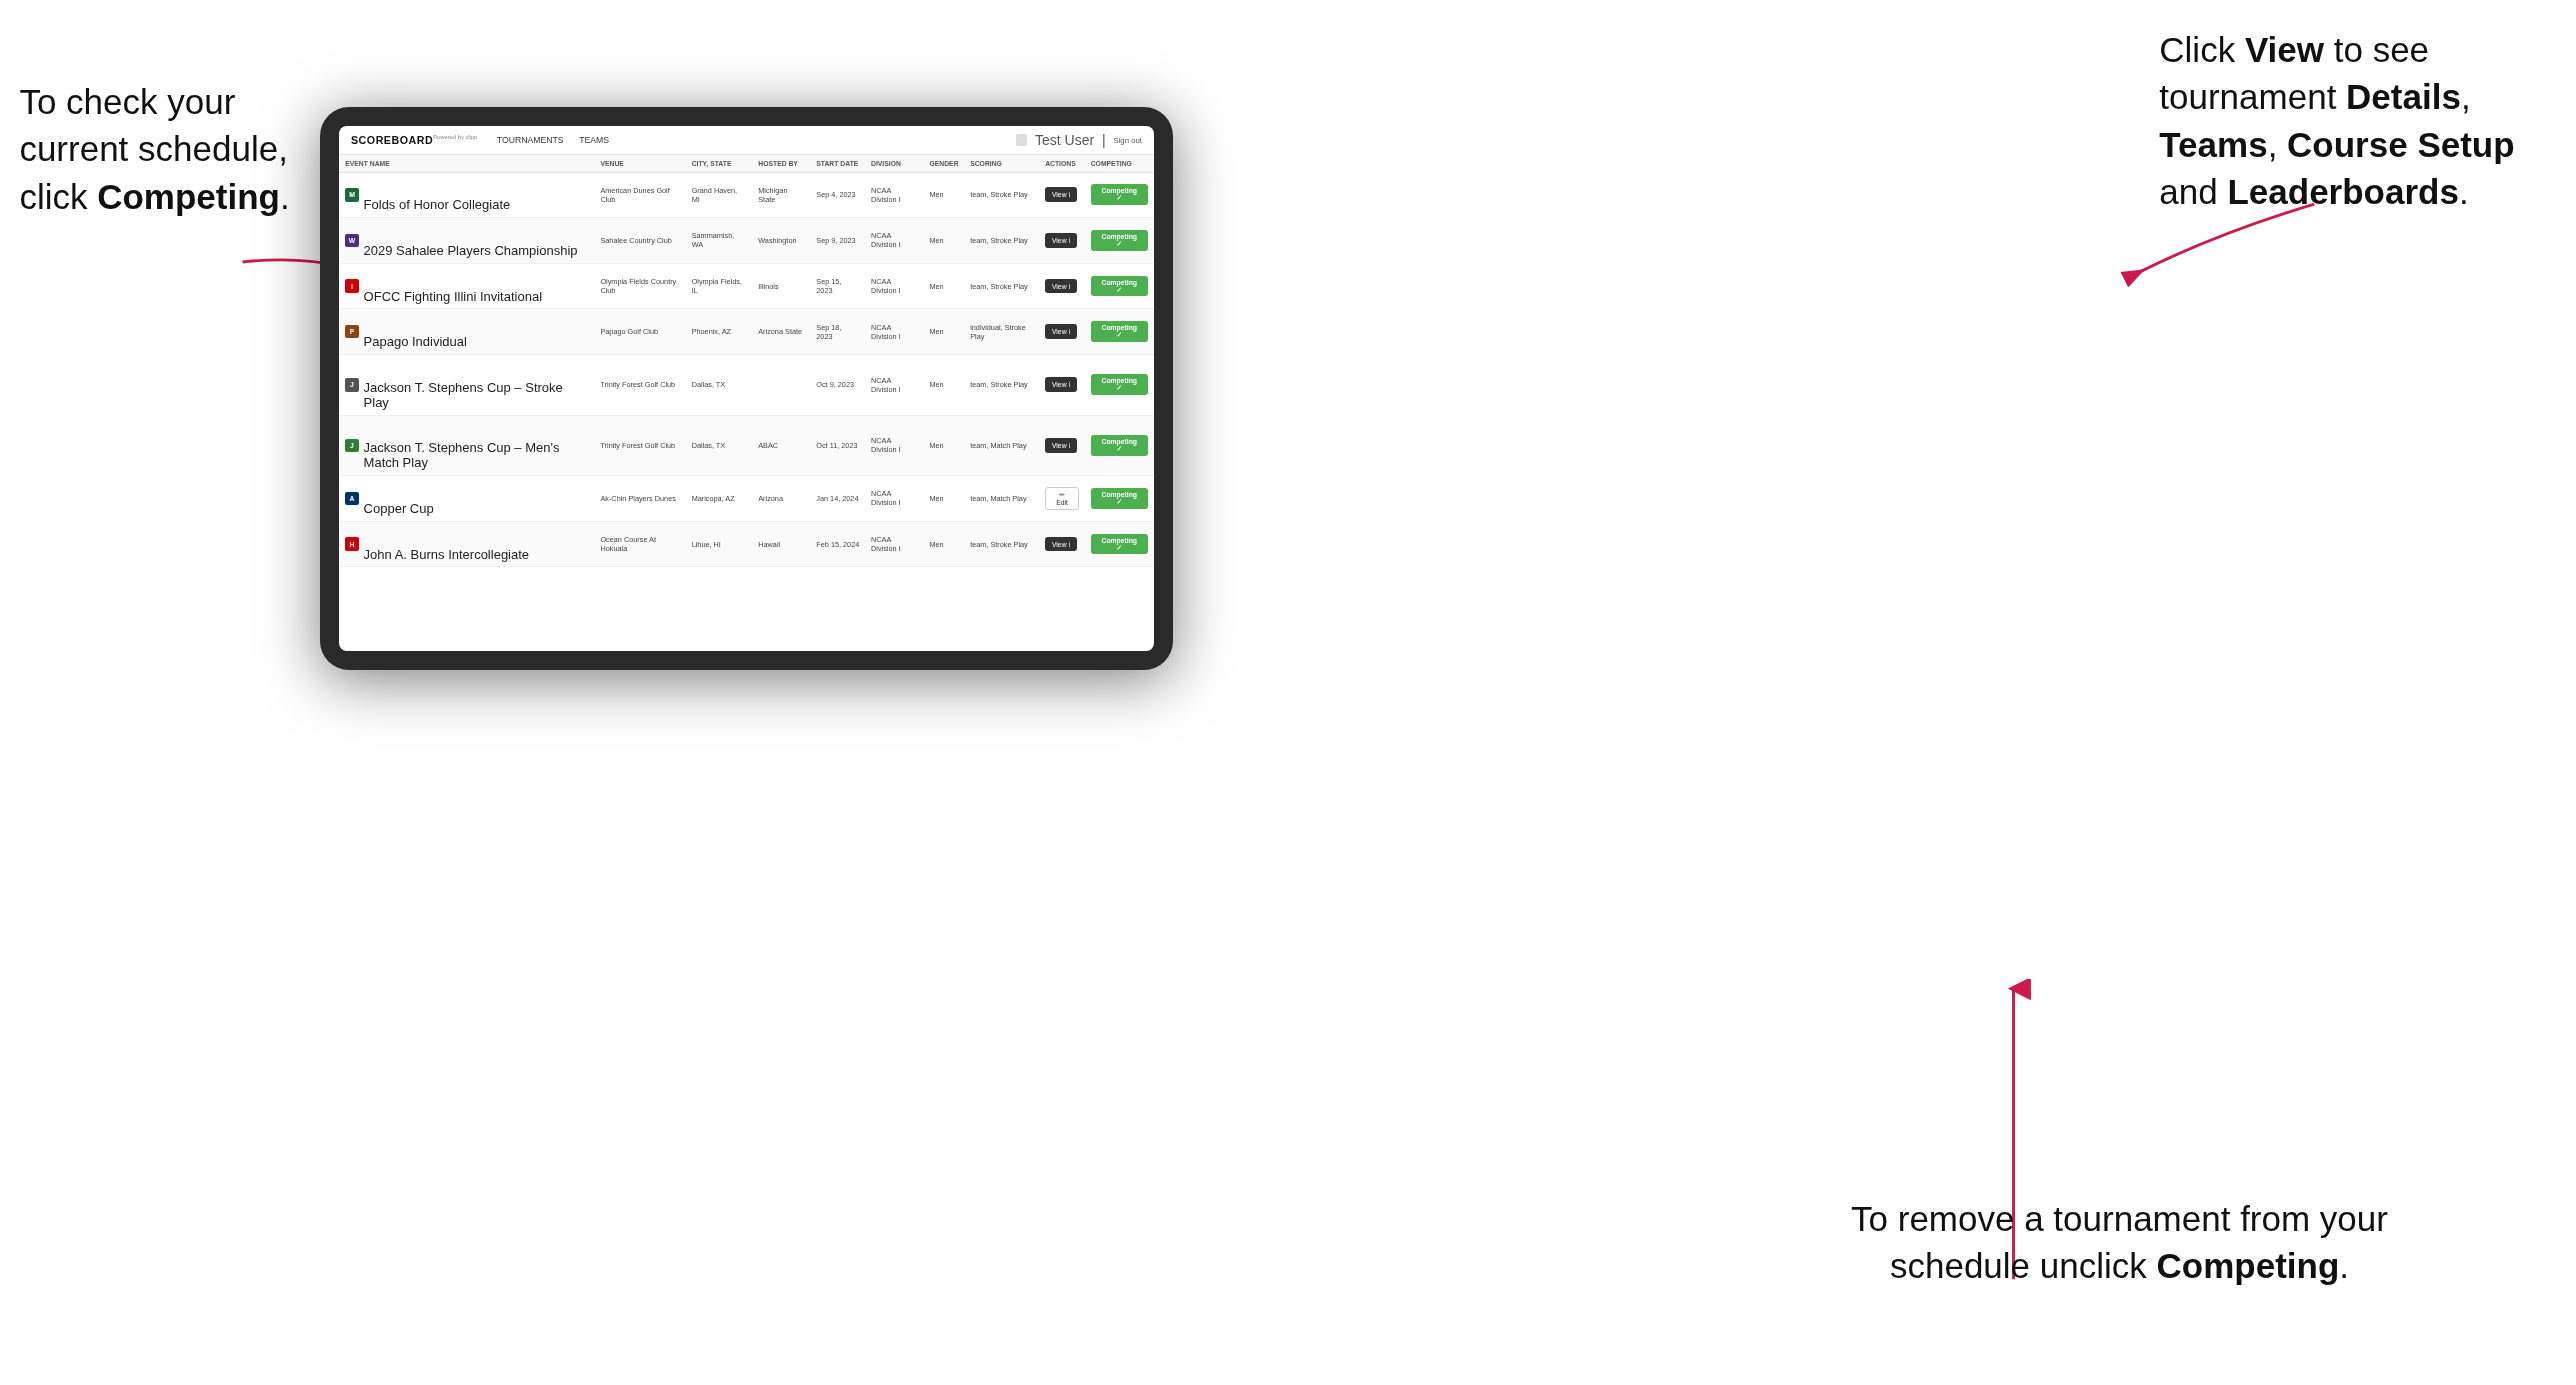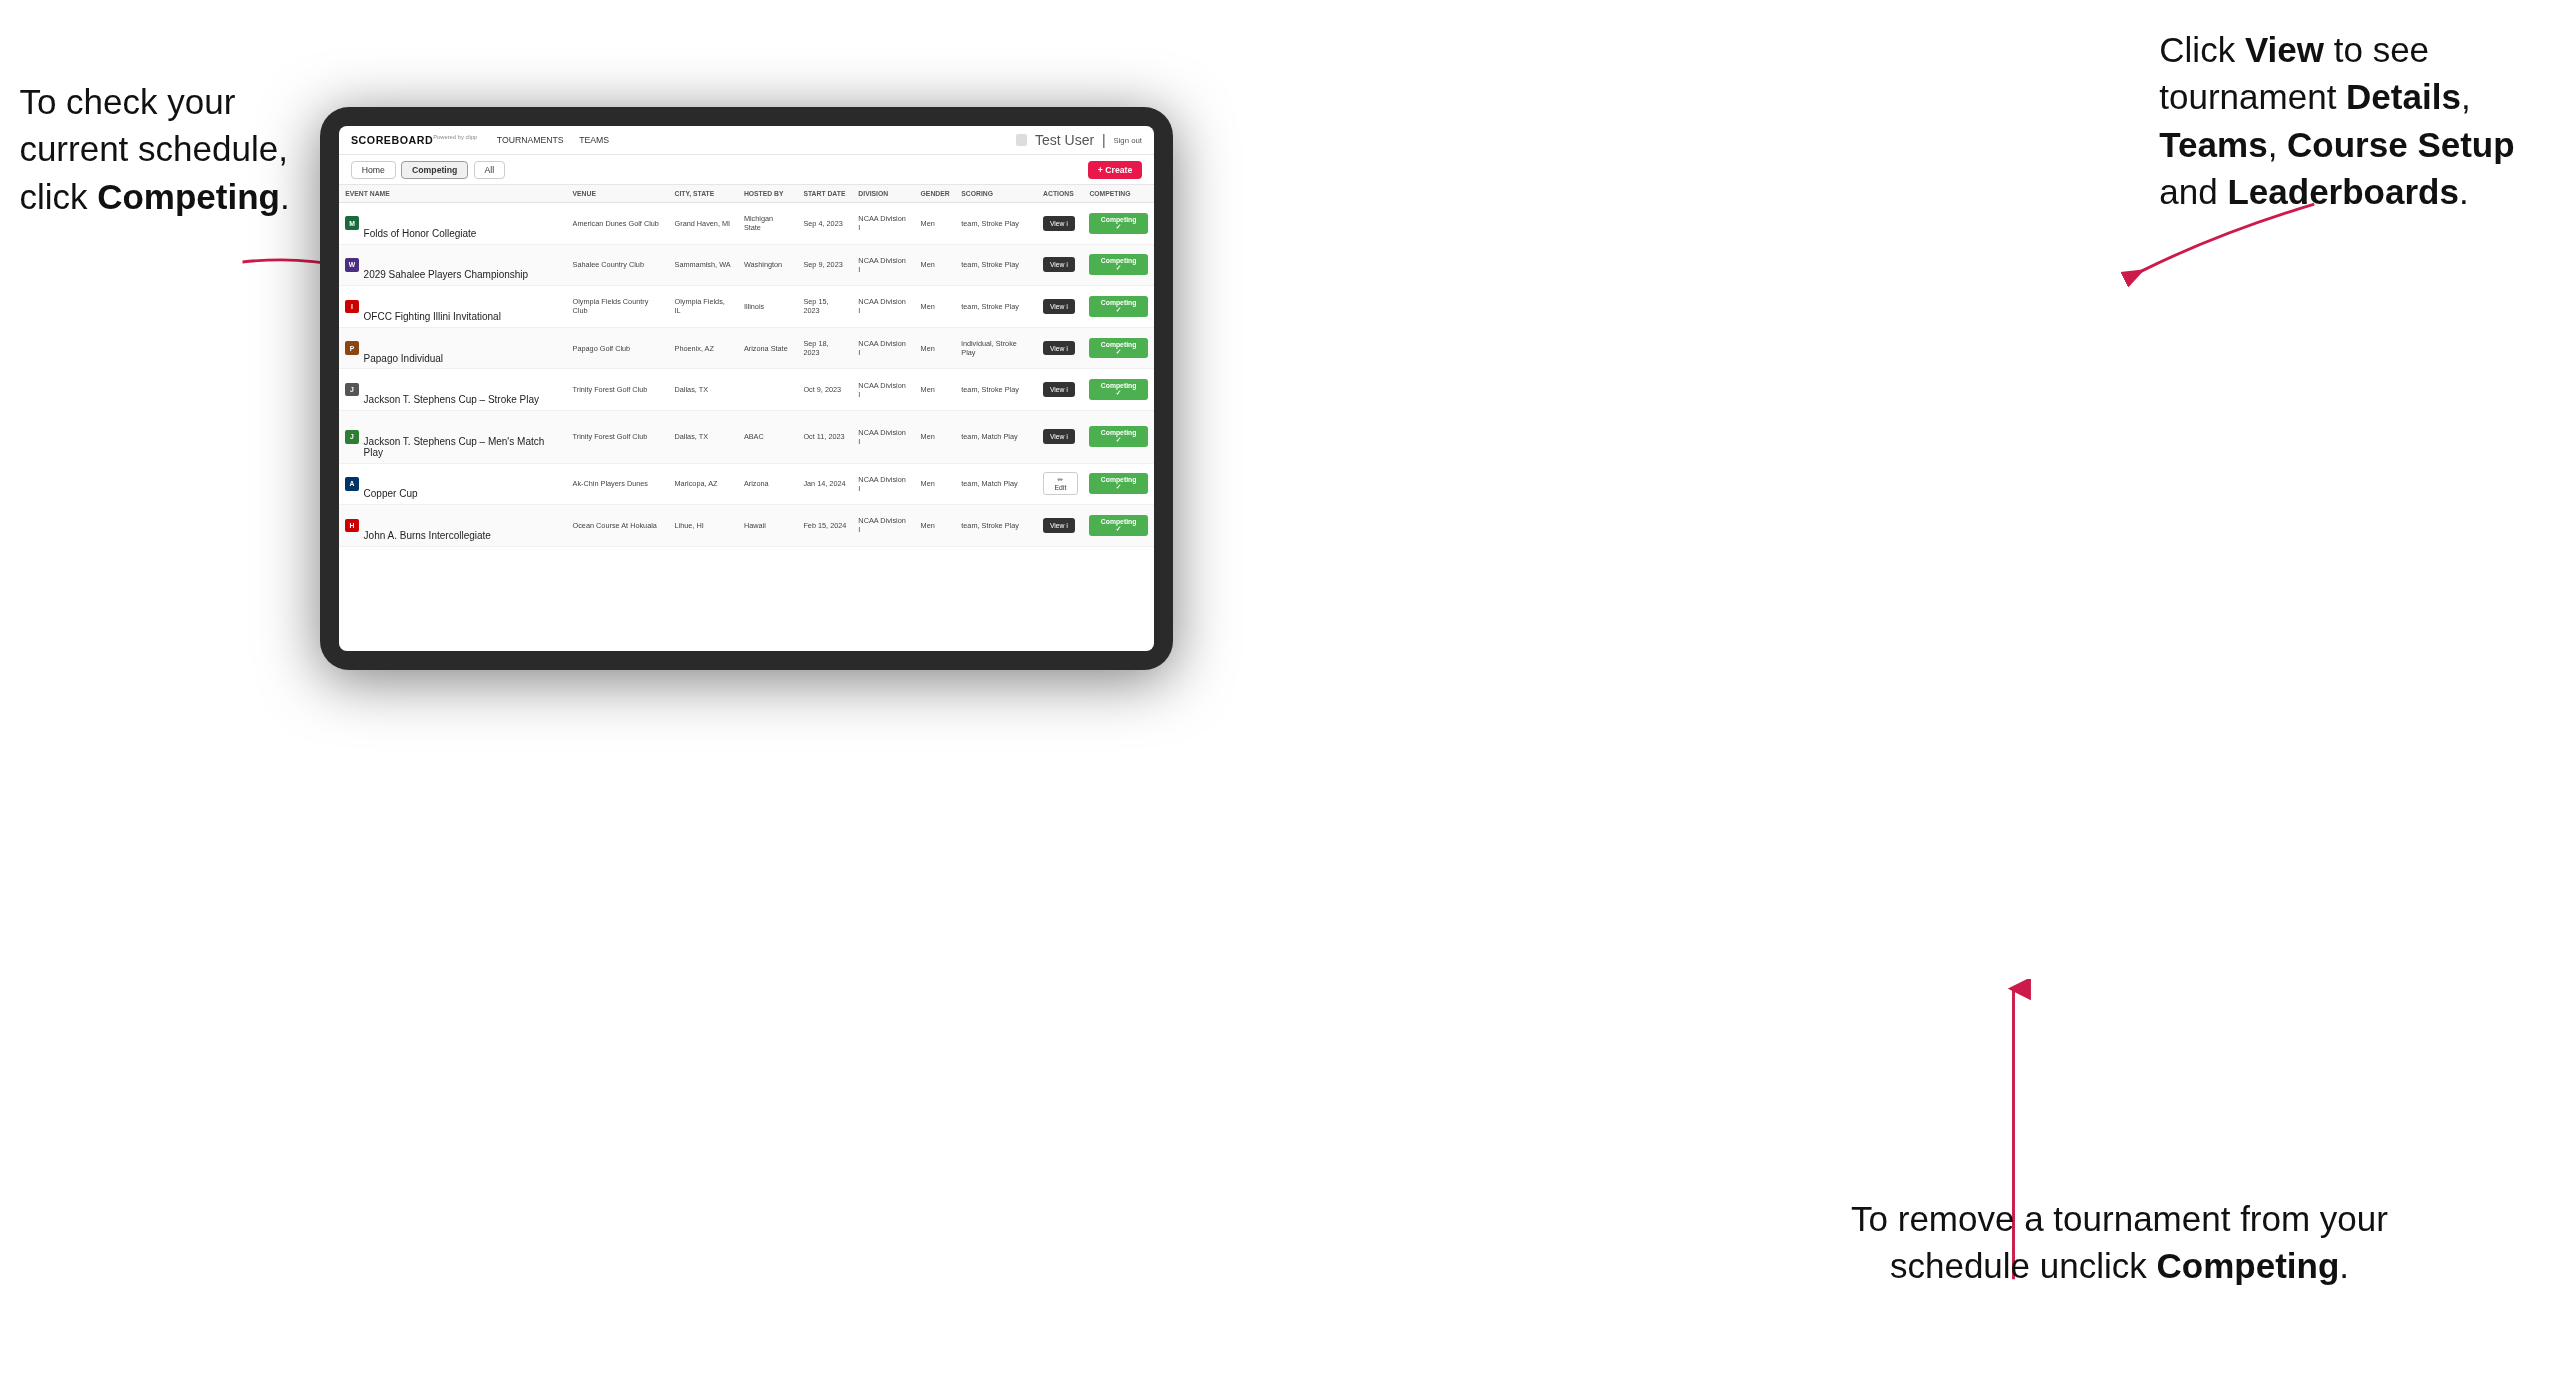--- a/index.html
+++ b/index.html
@@ -197,21 +197,21 @@
       height: 13.6px;
       border-radius: 1.9px;
       display: flex;
       align-items: center;
       justify-content: center;
       font-size: 6.8px;
       font-weight: 800;
       color: #fff;
       flex-shrink: 0;
     }
-    .event-name-text { font-size: 10px; color: #222; margin-top: 20px; }
+    .event-name-text { font-size: 13px; color: #222; margin-top: 20px; }
 
     .view-btn {
       background: #333;
       color: #fff;
       border: none;
       border-radius: 2.9px;
       padding: 2.9px 6.8px;
       font-size: 6.8px;
       cursor: pointer;
       display: inline-flex;
@@ -305,26 +305,20 @@
         <a class="nav-link">TEAMS</a>
       </nav>
       <div class="nav-right">
         <span class="nav-icon"></span>
         <span class="nav-user">Test User</span>
         <span class="nav-user">|</span>
         <a class="nav-signout">Sign out</a>
       </div>
     </div>
 
-    <div class="filter-bar">
-      <button class="filter-btn">Home</button>
-      <button class="filter-btn active">Competing</button>
-      <button class="filter-btn">All</button>
-      <button class="create-btn">+ Create</button>
-    </div>
 
     <div class="table-container">
       <table>
         <thead>
           <tr>
             <th>EVENT NAME</th>
             <th>VENUE</th>
             <th>CITY, STATE</th>
             <th>HOSTED BY</th>
             <th>START DATE</th>

